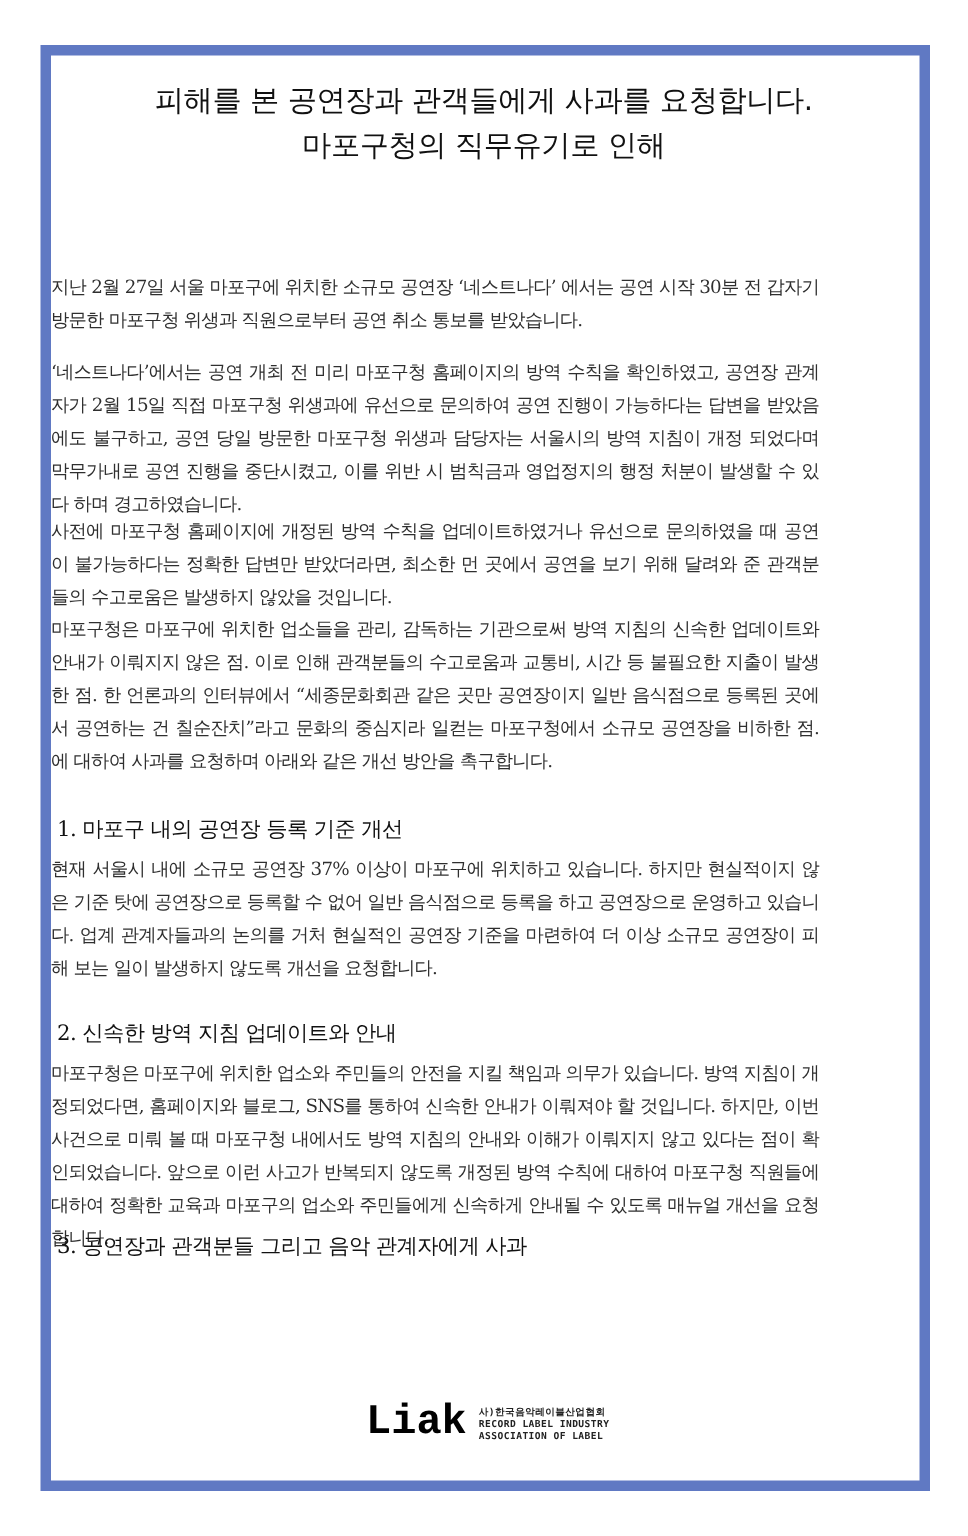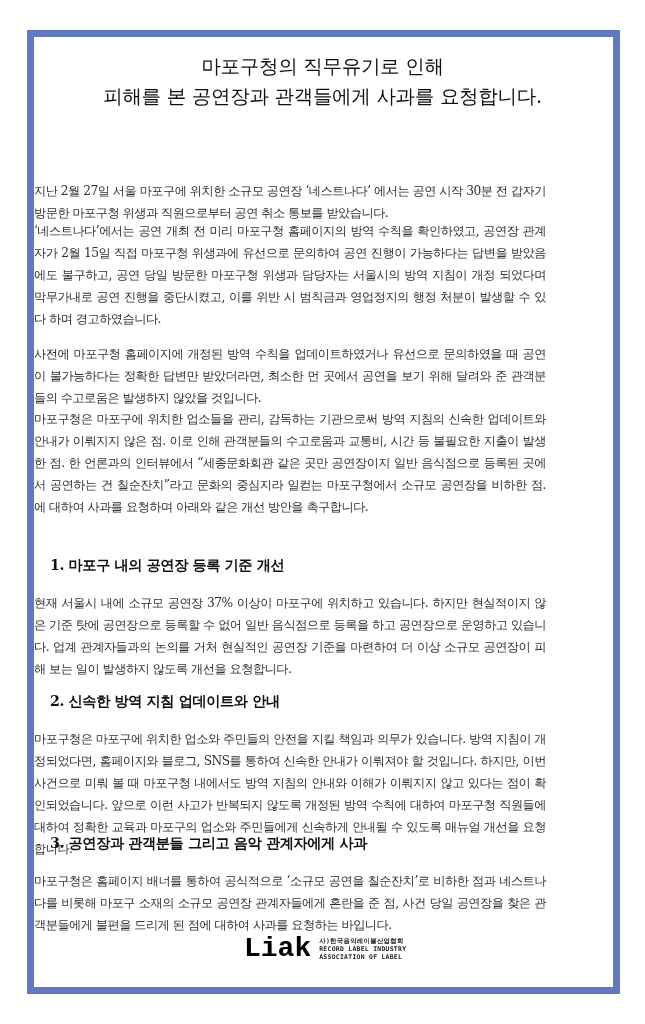--- a/index.html
+++ b/index.html
@@ -6,41 +6,41 @@
     body { width: 645px; height: 1024px; position: relative; overflow: hidden;
            font-family: "DejaVu Serif", "Liberation Serif", serif; color: #2a2a2a; }
     .frame { position: absolute; left: 27px; top: 30px; width: 579px; height: 950px;
              border: 7px solid #6079c3; box-sizing: content-box; background: #fff; }
     .title { position: absolute; left: 0; right: 0; top: 52px; text-align: center;
              font-family: "DejaVu Sans", "Liberation Sans", sans-serif;
              font-size: 19.5px; font-weight: normal; color: #111; line-height: 30px; letter-spacing: -0.3px; }
     .body { position: absolute; left: 34px; width: 512px; }
     p { margin: 0; font-size: 12.2px; line-height: 22px; text-align: justify;
         letter-spacing: -0.5px; color: #2f2f2f; }
-    .h { font-weight: bold; font-size: 14.2px; line-height: 22px; color: #111; letter-spacing: -0.4px; margin: 16px; }
+    .h { font-weight: normal; font-size: 14.2px; line-height: 22px; color: #111; letter-spacing: -0.4px; margin: 4px; }
     .logo { position: absolute; left: 214px; top: 898px; display: flex; align-items: center; }
     .logo-word { font-family: Liberation Mono, monospace; font-weight: bold;
                  font-size: 28px; color: #000000; letter-spacing: 0px; line-height: 28px; position: relative; }
     .logo-text { margin-left: 8px; font-family: "DejaVu Sans Mono", "Liberation Mono", monospace;
                  font-size: 6.4px; line-height: 8px; color: #222; font-weight: bold; letter-spacing: 0.3px; }
   </style>
 </head>
 <body>
 
 <div class="frame"></div>
 
 <div class="title">
+  <div>피해를 본 공연장과 관객들에게 사과를 요청합니다.</div>
   <div>마포구청의 직무유기로 인해</div>
-  <div>피해를 본 공연장과 관객들에게 사과를 요청합니다.</div>
 </div>
 
 <div class="body" style="top:180px;">
   <p>지난 2월 27일 서울 마포구에 위치한 소규모 공연장 ‘네스트나다’ 에서는 공연 시작 30분 전 갑자기 방문한 마포구청 위생과 직원으로부터 공연 취소 통보를 받았습니다.</p>
 </div>
-<div class="body" style="top:220px;">
+<div class="body" style="top:237px;">
   <p>‘네스트나다’에서는 공연 개최 전 미리 마포구청 홈페이지의 방역 수칙을 확인하였고, 공연장 관계자가 2월 15일 직접 마포구청 위생과에 유선으로 문의하여 공연 진행이 가능하다는 답변을 받았음에도 불구하고, 공연 당일 방문한 마포구청 위생과 담당자는 서울시의 방역 지침이 개정 되었다며 막무가내로 공연 진행을 중단시켰고, 이를 위반 시 범칙금과 영업정지의 행정 처분이 발생할 수 있다 하며 경고하였습니다.</p>
 </div>
 <div class="body" style="top:343px;">
   <p>사전에 마포구청 홈페이지에 개정된 방역 수칙을 업데이트하였거나 유선으로 문의하였을 때 공연이 불가능하다는 정확한 답변만 받았더라면, 최소한 먼 곳에서 공연을 보기 위해 달려와 준 관객분들의 수고로움은 발생하지 않았을 것입니다.</p>
 </div>
 <div class="body" style="top:408px;">
   <p>마포구청은 마포구에 위치한 업소들을 관리, 감독하는 기관으로써 방역 지침의 신속한 업데이트와 안내가 이뤄지지 않은 점. 이로 인해 관객분들의 수고로움과 교통비, 시간 등 불필요한 지출이 발생한 점. 한 언론과의 인터뷰에서 “세종문화회관 같은 곳만 공연장이지 일반 음식점으로 등록된 곳에서 공연하는 건 칠순잔치”라고 문화의 중심지라 일컫는 마포구청에서 소규모 공연장을 비하한 점.에 대하여 사과를 요청하며 아래와 같은 개선 방안을 촉구합니다.</p>
 </div>
 
 <div class="body" style="top:538px;">
@@ -48,21 +48,20 @@
   <p>현재 서울시 내에 소규모 공연장 37% 이상이 마포구에 위치하고 있습니다. 하지만 현실적이지 않은 기준 탓에 공연장으로 등록할 수 없어 일반 음식점으로 등록을 하고 공연장으로 운영하고 있습니다. 업계 관계자들과의 논의를 거처 현실적인 공연장 기준을 마련하여 더 이상 소규모 공연장이 피해 보는 일이 발생하지 않도록 개선을 요청합니다.</p>
 </div>
 
 <div class="body" style="top:674px;">
   <div class="h">2. 신속한 방역 지침 업데이트와 안내</div>
   <p>마포구청은 마포구에 위치한 업소와 주민들의 안전을 지킬 책임과 의무가 있습니다. 방역 지침이 개정되었다면, 홈페이지와 블로그, SNS를 통하여 신속한 안내가 이뤄져야 할 것입니다. 하지만, 이번 사건으로 미뤄 볼 때 마포구청 내에서도 방역 지침의 안내와 이해가 이뤄지지 않고 있다는 점이 확인되었습니다. 앞으로 이런 사고가 반복되지 않도록 개정된 방역 수칙에 대하여 마포구청 직원들에 대하여 정확한 교육과 마포구의 업소와 주민들에게 신속하게 안내될 수 있도록 매뉴얼 개선을 요청합니다.</p>
 </div>
 
 <div class="body" style="top:816px;">
   <div class="h">3. 공연장과 관객분들 그리고 음악 관계자에게 사과</div>
-  <p>마포구청은 홈페이지 배너를 통하여 공식적으로 ‘소규모 공연을 칠순잔치’로 비하한 점과 네스트나다를 비롯해 마포구 소재의 소규모 공연장 관계자들에게 혼란을 준 점, 사건 당일 공연장을 찾은 관객분들에게 불편을 드리게 된 점에 대하여 사과를 요청하는 바입니다.</p>
 </div>
 
 <div class="logo" style="top:935px; left:244px;">
   <span class="logo-word">Liak</span>
   <div class="logo-text">
     <div>사)한국음악레이블산업협회</div>
     <div>RECORD LABEL INDUSTRY</div>
     <div>ASSOCIATION OF LABEL</div>
   </div>
 </div>

